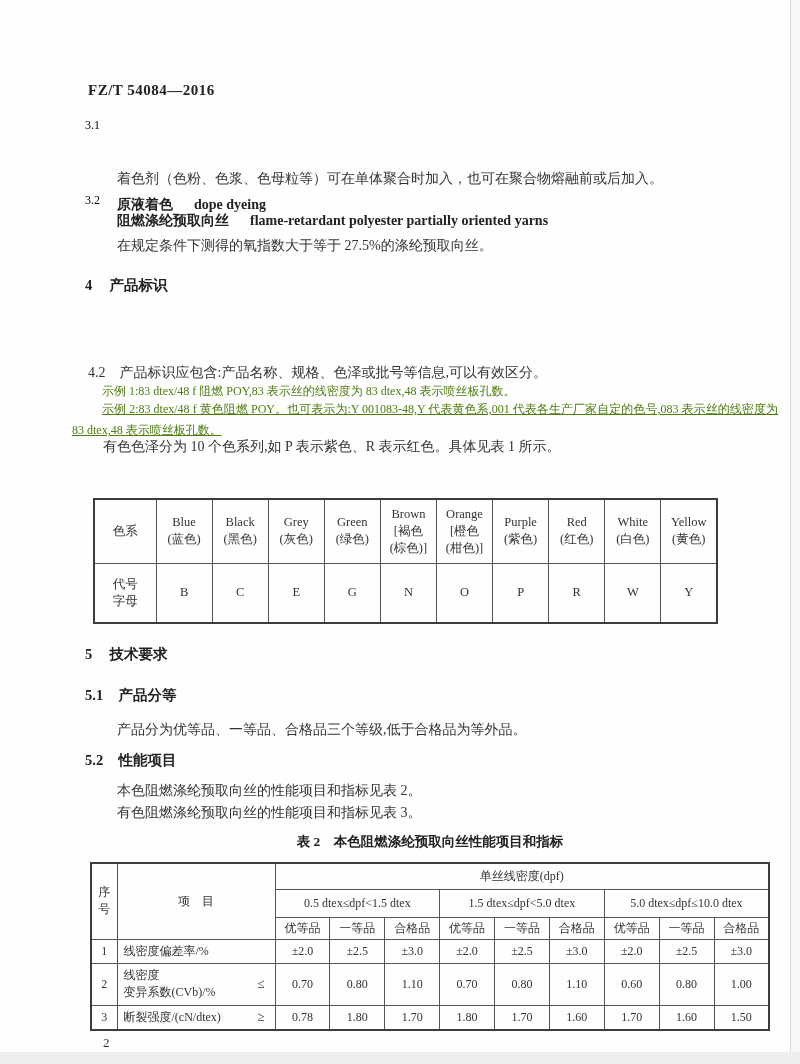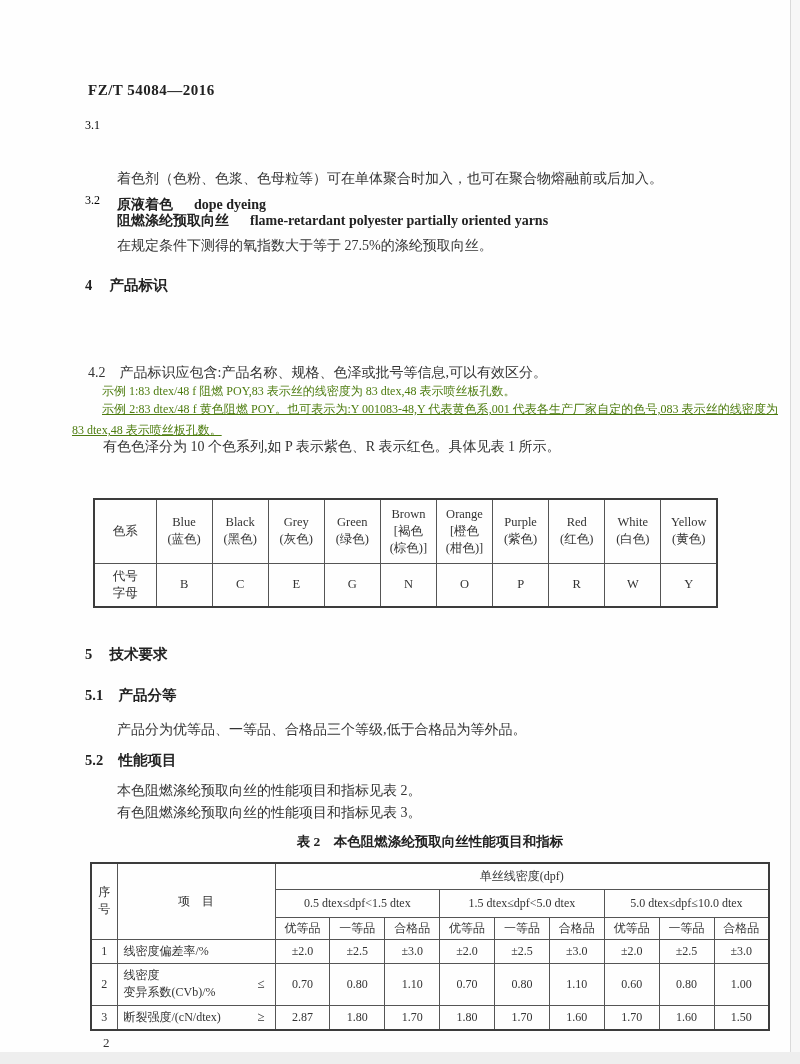--- a/index.html
+++ b/index.html
@@ -130,21 +130,21 @@
           </td>
         <td>
             <div class="en">White</div>
             <div class="zh lines">(白色)</div>
           </td>
         <td>
             <div class="en">Yellow</div>
             <div class="zh lines">(黄色)</div>
           </td>
       </tr>
-      <tr style="height:44px;">
+      <tr style="height:60px;">
         <td class="side lines">代号
 字母</td>
         <td>B</td>
         <td>C</td>
         <td>E</td>
         <td>G</td>
         <td>N</td>
         <td>O</td>
         <td>P</td>
         <td>R</td>
@@ -249,21 +249,21 @@
         <td>1.00</td>
       </tr>
       <tr style="height:25px;">
         <td>3</td>
         <td class="item-cell">
           <div class="item-flex">
               <span class="lines">断裂强度/(cN/dtex)</span>
               <span class="op">≥</span>
             </div>
         </td>
-        <td>2.87</td>
+        <td>0.78</td>
         <td>1.80</td>
         <td>1.70</td>
         <td>1.80</td>
         <td>1.70</td>
         <td>1.60</td>
         <td>1.70</td>
         <td>1.60</td>
         <td>1.50</td>
       </tr>
     </tbody>

